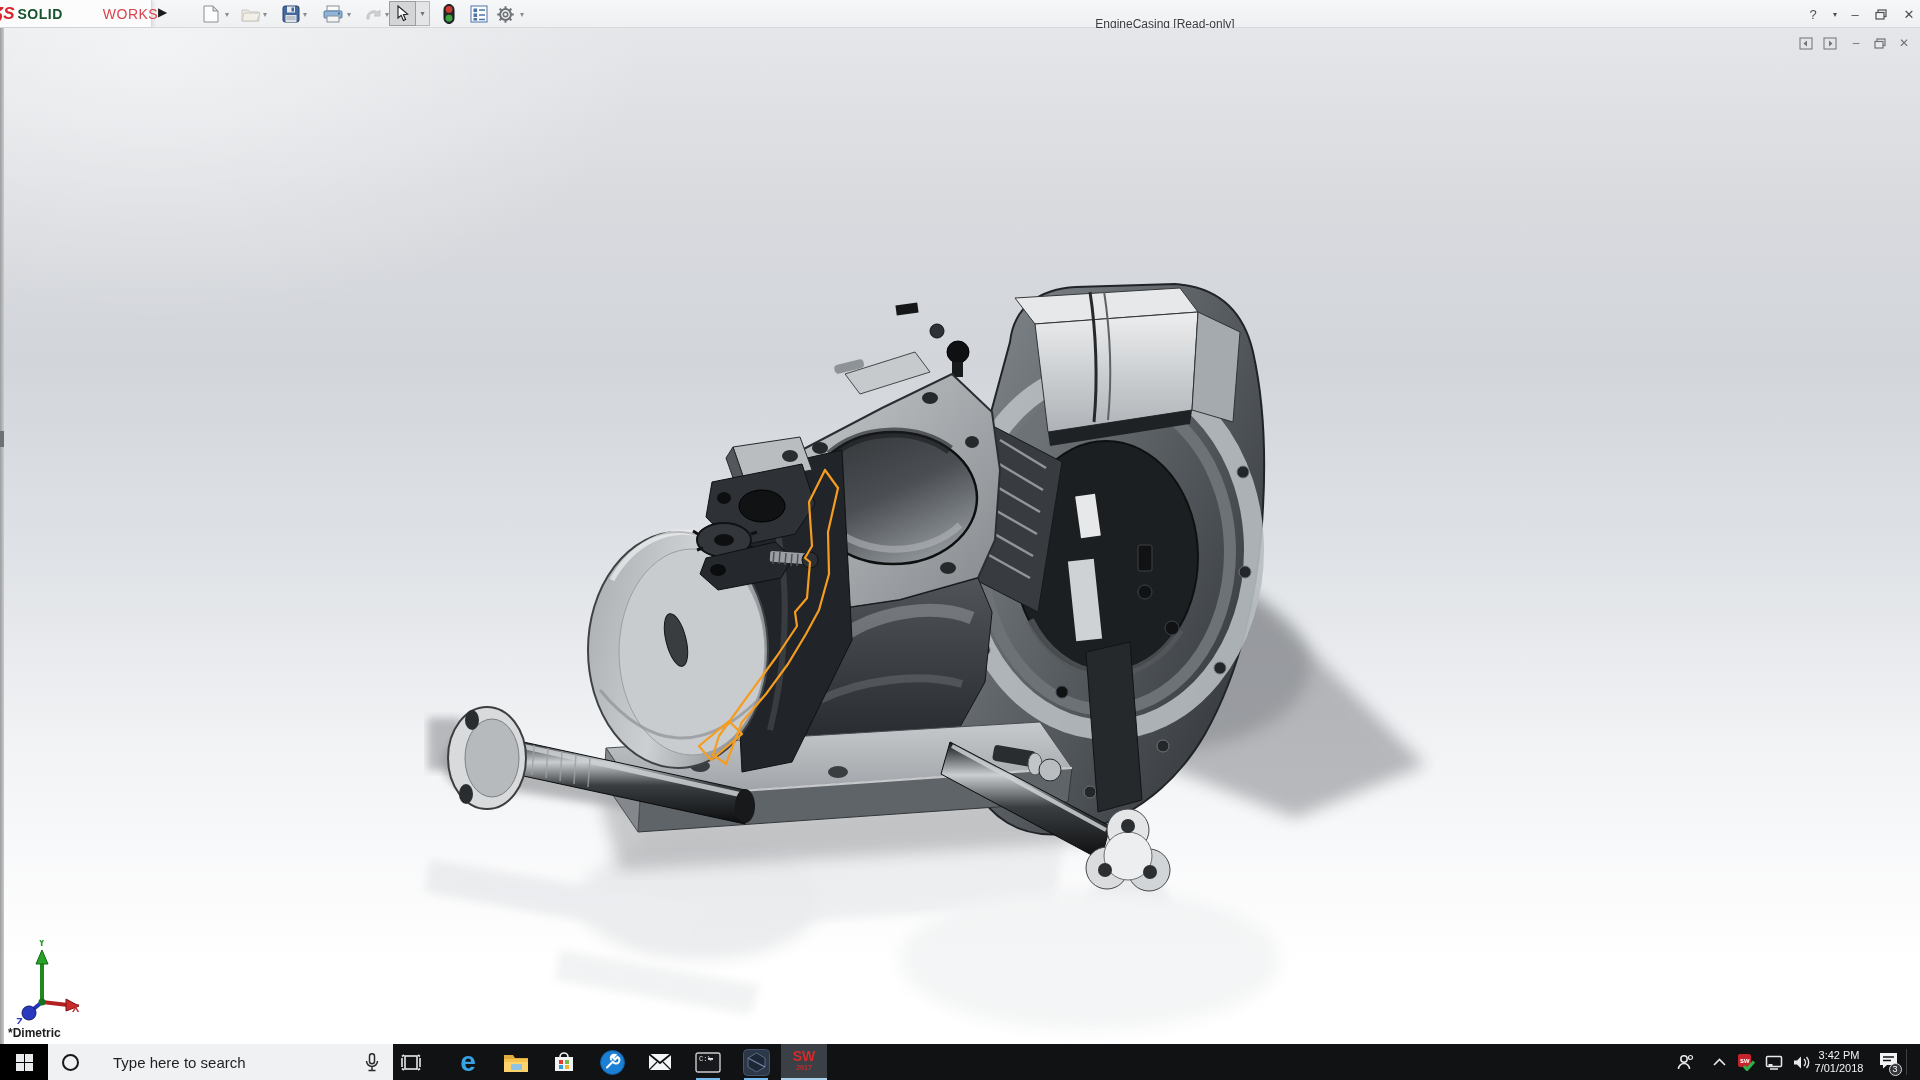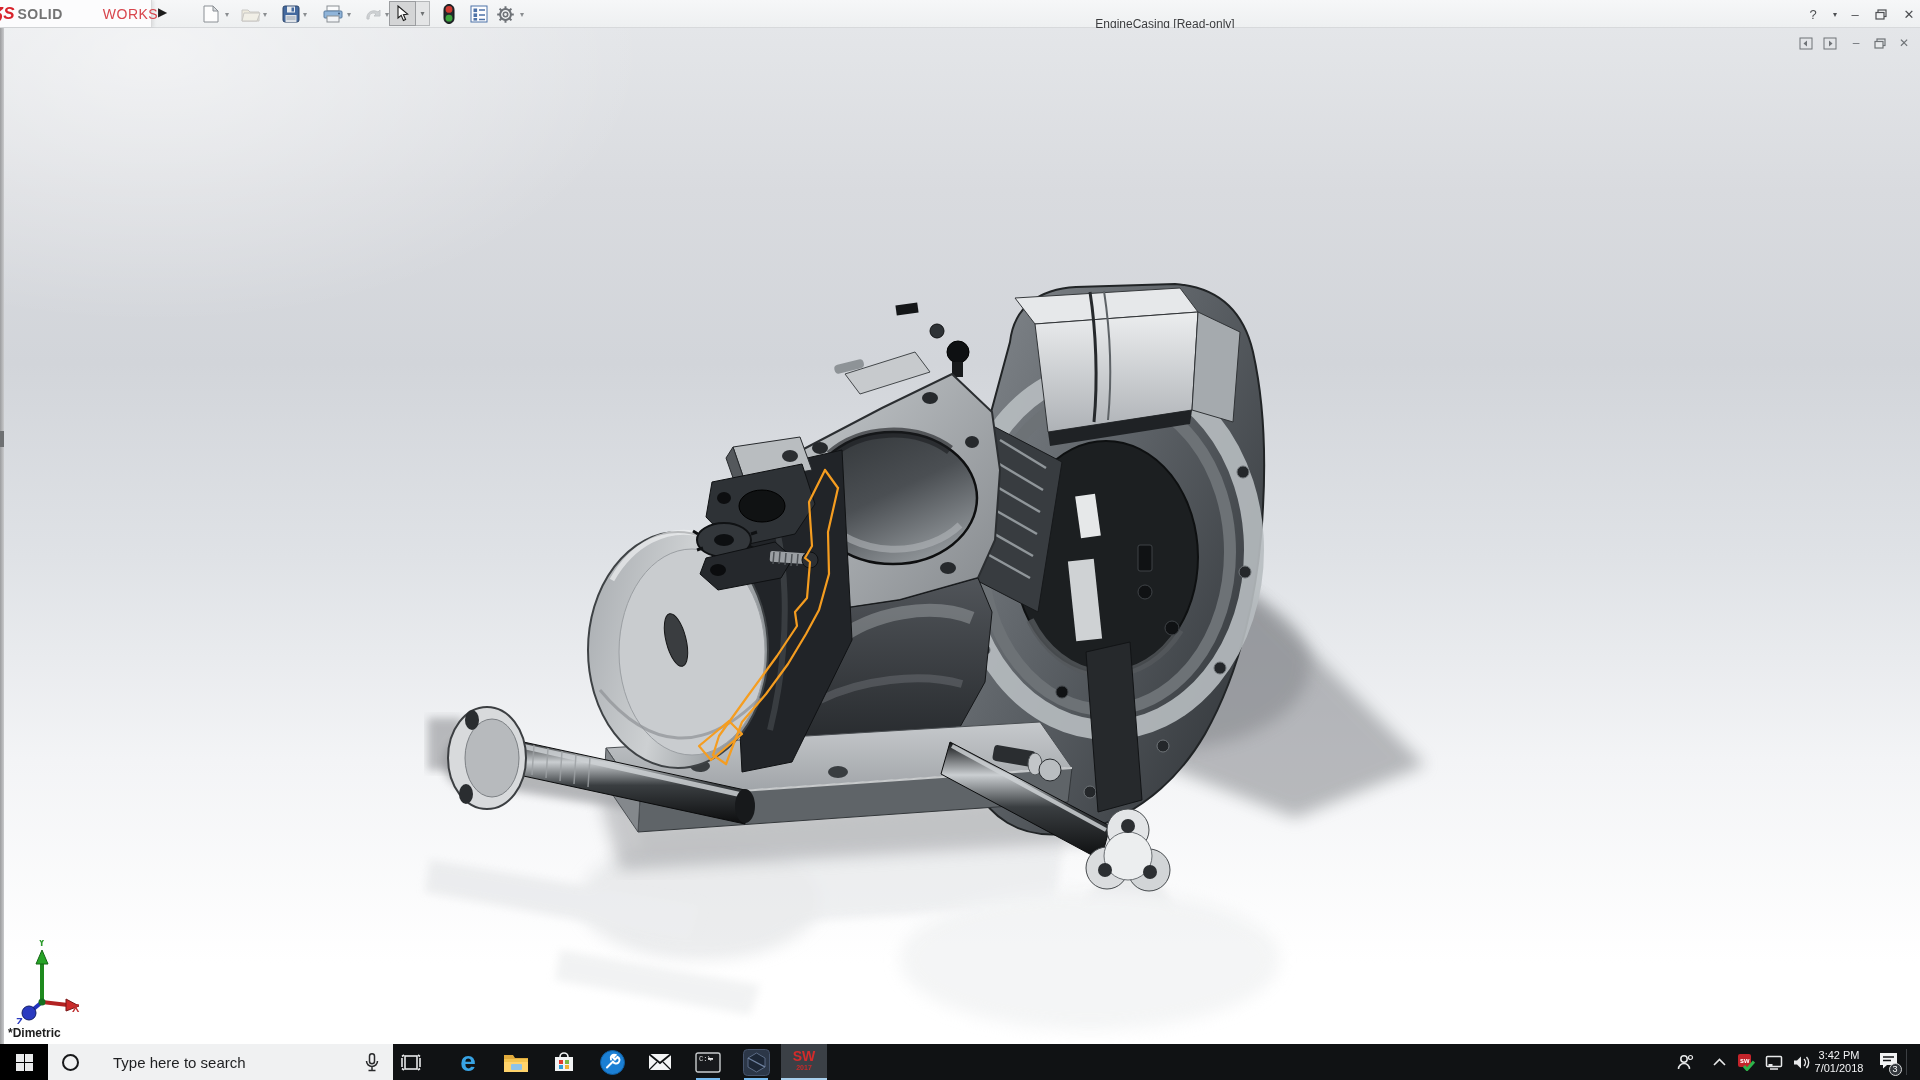--- a/index.html
+++ b/index.html
@@ -6,21 +6,21 @@
   html,body { width:1920px; height:1080px; overflow:hidden; background:#fff;
               font-family:"Liberation Sans", sans-serif; }
 
   
   #titlebar { position:absolute; top:0; left:0; width:1920px; height:28px;
               background:linear-gradient(#f6f7f8,#eef0f1); border-bottom:1px solid #d7d9db; }
   #logo-panel { position:absolute; top:0; left:0; width:152px; height:27px; background:#fcfcfd;
                 border-right:1px solid #d9dadb; display:flex; align-items:center; justify-content:center;
                 box-shadow:2px 0 3px rgba(0,0,0,.08); }
   #logo-glyph { color:#d8242c; font-weight:bold; font-style:italic; font-size:17px; margin-right:3px; }
-  #logo-bold  { color:#737373; font-weight:bold; font-size:14px; letter-spacing:.5px; }
+  #logo-bold  { color:#14532d; font-weight:bold; font-size:14px; letter-spacing:.5px; }
   #logo-light { color:#d8454c; font-weight:normal; font-size:14px; letter-spacing:.5px;margin-left:40px; }
   #flyout-arrow { position:absolute; left:158px; top:5px; font-size:12px; color:#1b1b1b; cursor:pointer; }
   .tb-icon { position:absolute; top:3px; width:22px; height:22px; display:flex; align-items:center;
              justify-content:center; }
   .tb-drop { position:absolute; top:10px; width:8px; height:8px; font-size:8px; color:#8a8d90; }
   #tb-select-box { position:absolute; left:389px; top:1px; width:27px; height:25px; background:#d4d5d6;
                    border:1px solid #9b9da0; display:flex; align-items:center; justify-content:center; }
   #tb-select-drop-box { position:absolute; left:416px; top:1px; width:14px; height:25px; background:#e4e5e6;
                    border:1px solid #b5b7b9; border-left:none; color:#6f7274; font-size:8px;
                    display:flex; align-items:center; justify-content:center; }

